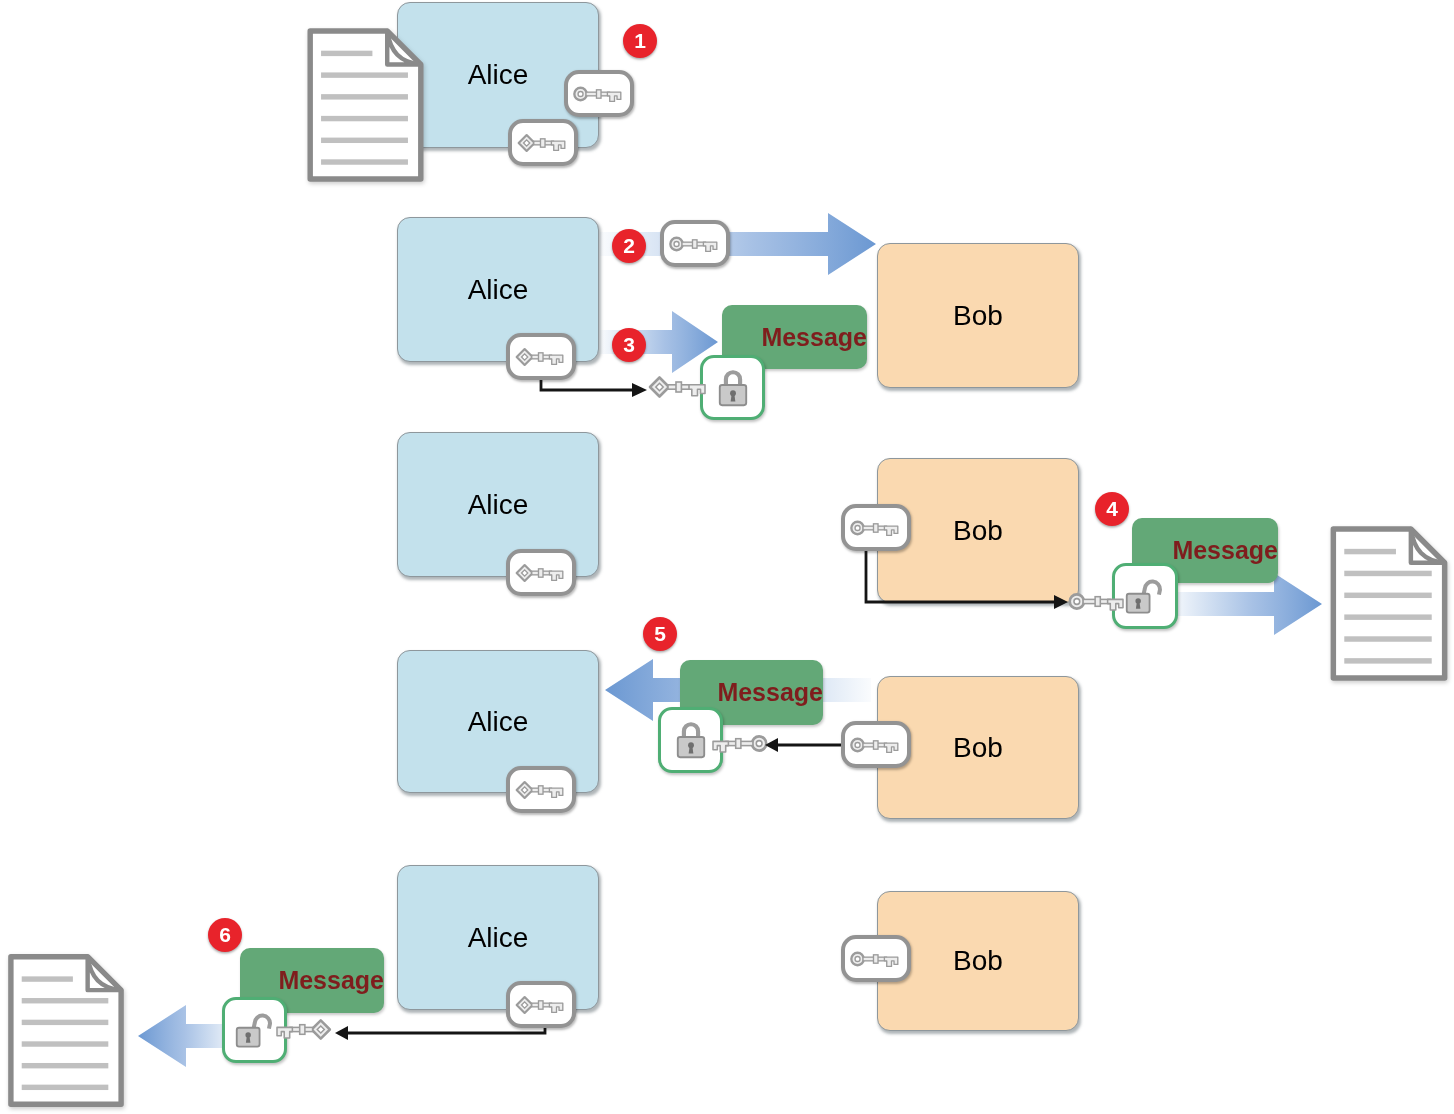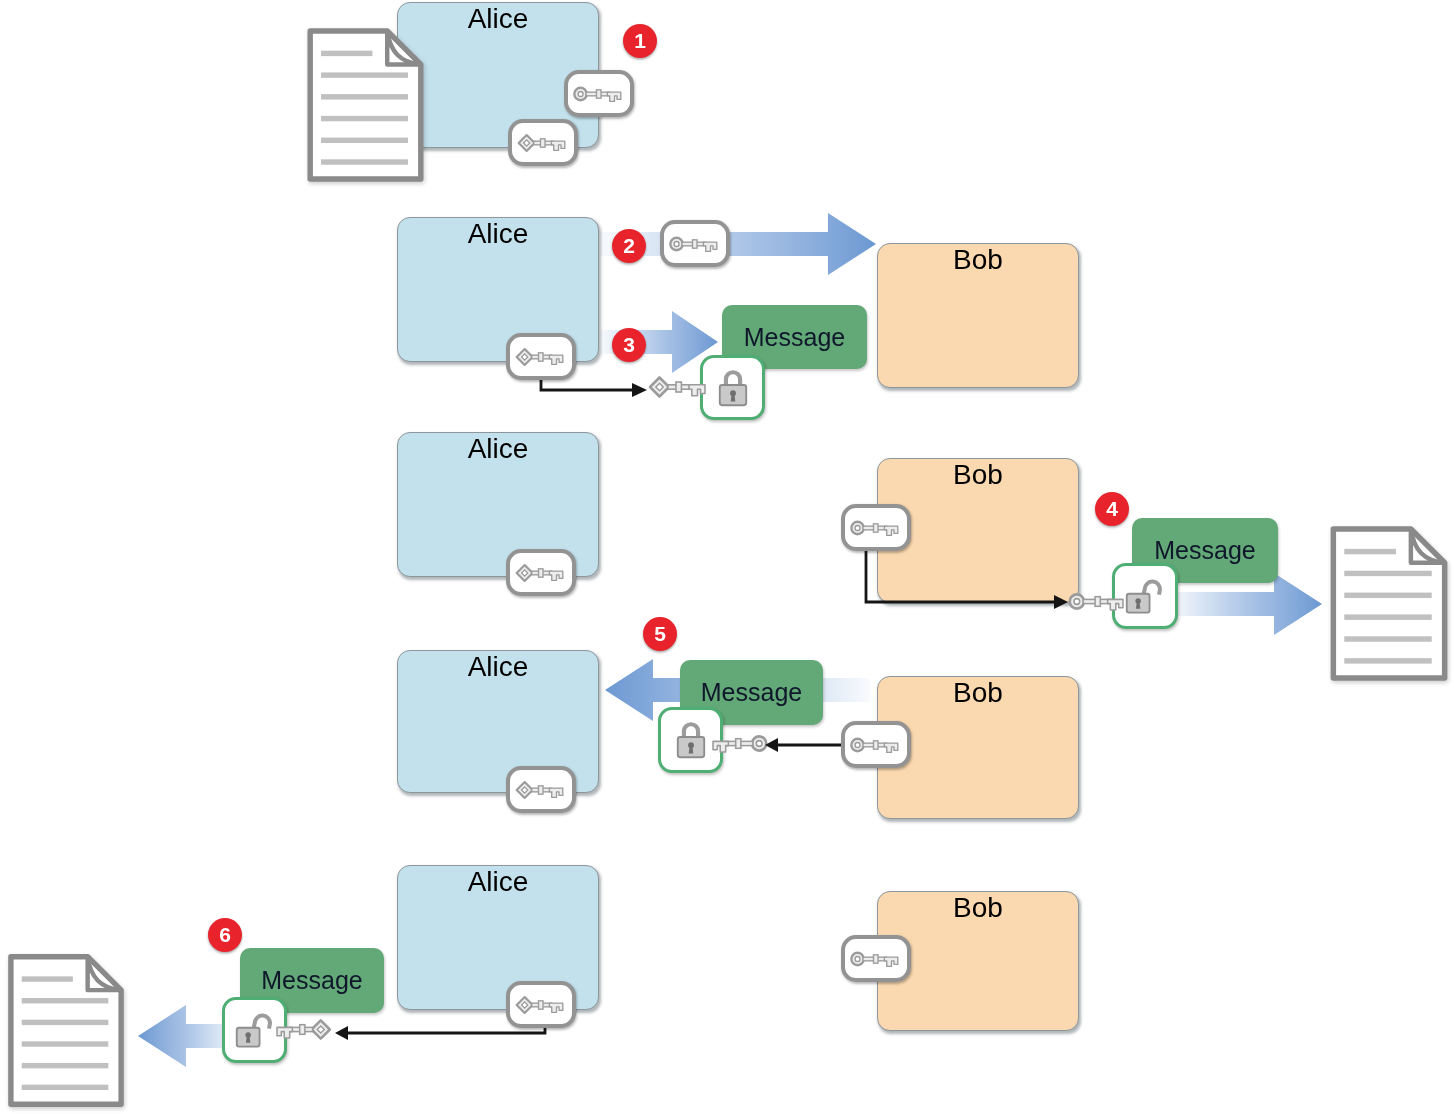--- a/index.html
+++ b/index.html
@@ -3,43 +3,43 @@
 <meta charset="utf-8">
 <style>
   html,body{margin:0;padding:0;background:#ffffff;}
   .canvas{
     position:relative;width:1454px;height:1114px;background:#ffffff;
     font-family:"Liberation Sans", sans-serif;overflow:hidden;
   }
   .box{
     position:absolute;border-radius:13px;
     border:1.5px solid var(--actor-border,#8E979C);
-    display:flex;justify-content:center;
+    display:flex;align-items:center;justify-content:center;
     font-size:28px;color:#000;box-sizing:border-box;
     box-shadow:1.5px 2.5px 3px rgba(110,120,125,.55);
     z-index:2;
   }
   .alice{background:var(--alice-fill,#C3E1EC);}
   .bob{background:var(--bob-fill,#FAD9B0);margin-top:26px;}
   .pill{
     position:absolute;width:70px;height:47px;border-radius:15px;
     background:#fff;border:4px solid #939393;box-sizing:border-box;
     box-shadow:1px 1.5px 2.5px rgba(0,0,0,.28);
     display:flex;align-items:center;justify-content:center;z-index:6;
   }
   .badge{
     position:absolute;width:34px;height:34px;border-radius:50%;
     background:var(--badge-red,#E8232B);color:#fff;font-weight:bold;font-size:21px;
     display:flex;align-items:center;justify-content:center;
     box-shadow:0 1.5px 2.5px rgba(0,0,0,.35);z-index:8;
   }
   .msg{
     position:absolute;border-radius:10px;
-    background:var(--message-green,#63A877);color:#0f172a;font-weight:normal;font-size:25px;
-    display:flex;align-items:center;justify-content:center;
+    background:var(--message-green,#63A877);color:#7f1d1d;font-weight:bold;font-size:25px;
+    display:flex;align-items:center;justify-content:flex-end;
     box-shadow:1px 2px 3px rgba(0,0,0,.22);z-index:3;
   }
   .lockbox{
     position:absolute;border-radius:14px;background:#fff;
     border:3px solid var(--lock-border,#4FAE74);box-sizing:border-box;
     box-shadow:1px 2px 3px rgba(0,0,0,.25);
     display:flex;align-items:center;justify-content:center;z-index:4;
   }
   .icon{position:absolute;z-index:5;}
   .arrow{position:absolute;z-index:1;}

